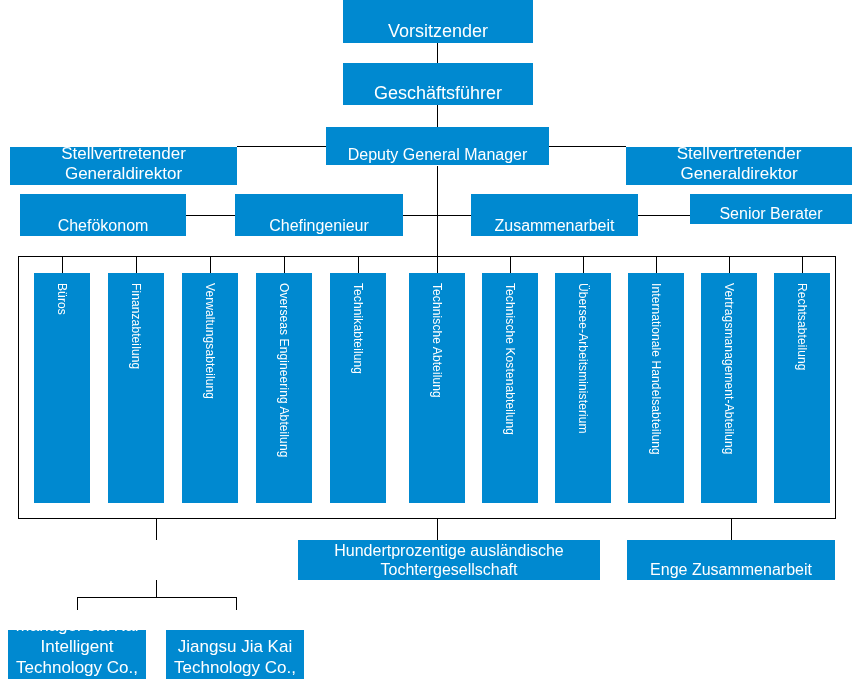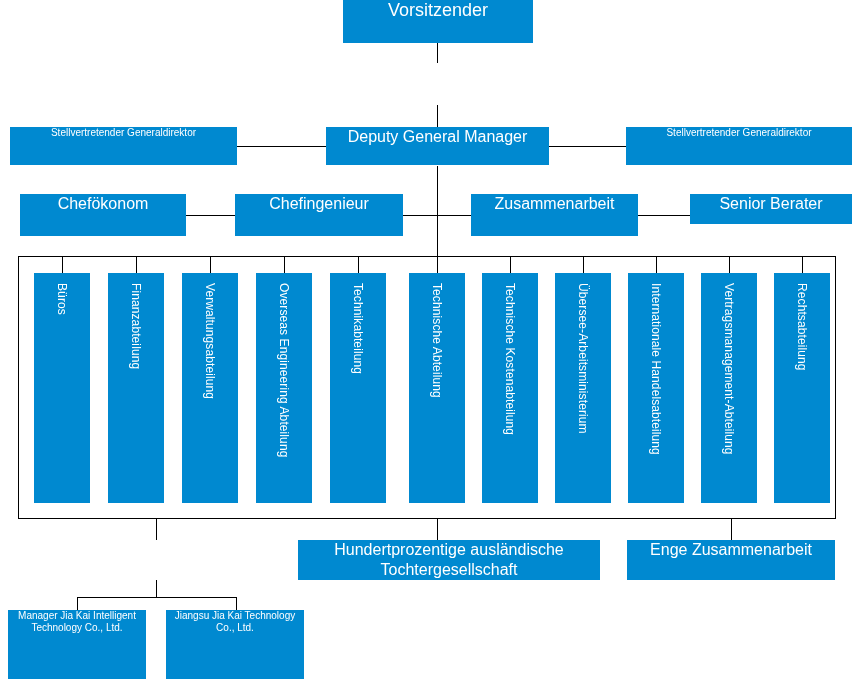--- a/index.html
+++ b/index.html
@@ -15,34 +15,34 @@
     width: 852px;
     height: 679px;
     background: #ffffff;
     overflow: hidden;
   }
   .box {
     position: absolute;
     background: #0089d0;
     color: #ffffff;
     display: flex;
-    align-items: flex-start;
+    align-items: flex-end;
     justify-content: center;
     text-align: center;
     box-sizing: border-box;
     line-height: 1.22;
     z-index: 3;
   }
   .box span {
     display: block;
     padding: 0 6px;
   }
   .t18 { font-size: 18px; }
   .t16 { font-size: 16px; }
-  .t13 { font-size: 10px; }
+  .t13 { font-size: 17px; margin-top: 20px; }
   .t12 { font-size: 16px; }
 
   
   .dept {
     position: absolute;
     background: #0089d0;
     z-index: 3;
     overflow: hidden;
   }
   .dept .vlabel {
@@ -114,20 +114,23 @@
 
   <div class="ln vln" style="left:156px; top:580px; height:17px;"></div>
   <div class="ln hln" style="left:77px; top:597px; width:159px;"></div>
   <div class="ln vln" style="left:77px; top:597px; height:13px;"></div>
   <div class="ln vln" style="left:236px; top:597px; height:13px;"></div>
 
   <div class="box t18" style="left:343px; top:0px; width:190px; height:43px;">
     <span>Vorsitzender</span>
   </div>
 
+  <div class="box t18" style="left:343px; top:63px; width:190px; height:42px;">
+    <span>Geschäftsführer</span>
+  </div>
 
   <div class="box t13" style="left:10px; top:127px; width:227px; height:38px;">
     <span>Stellvertretender Generaldirektor</span>
   </div>
   <div class="box t16" style="left:326px; top:127px; width:223px; height:38px;">
     <span>Deputy General Manager</span>
   </div>
   <div class="box t13" style="left:626px; top:127px; width:226px; height:38px;">
     <span>Stellvertretender Generaldirektor</span>
   </div>

